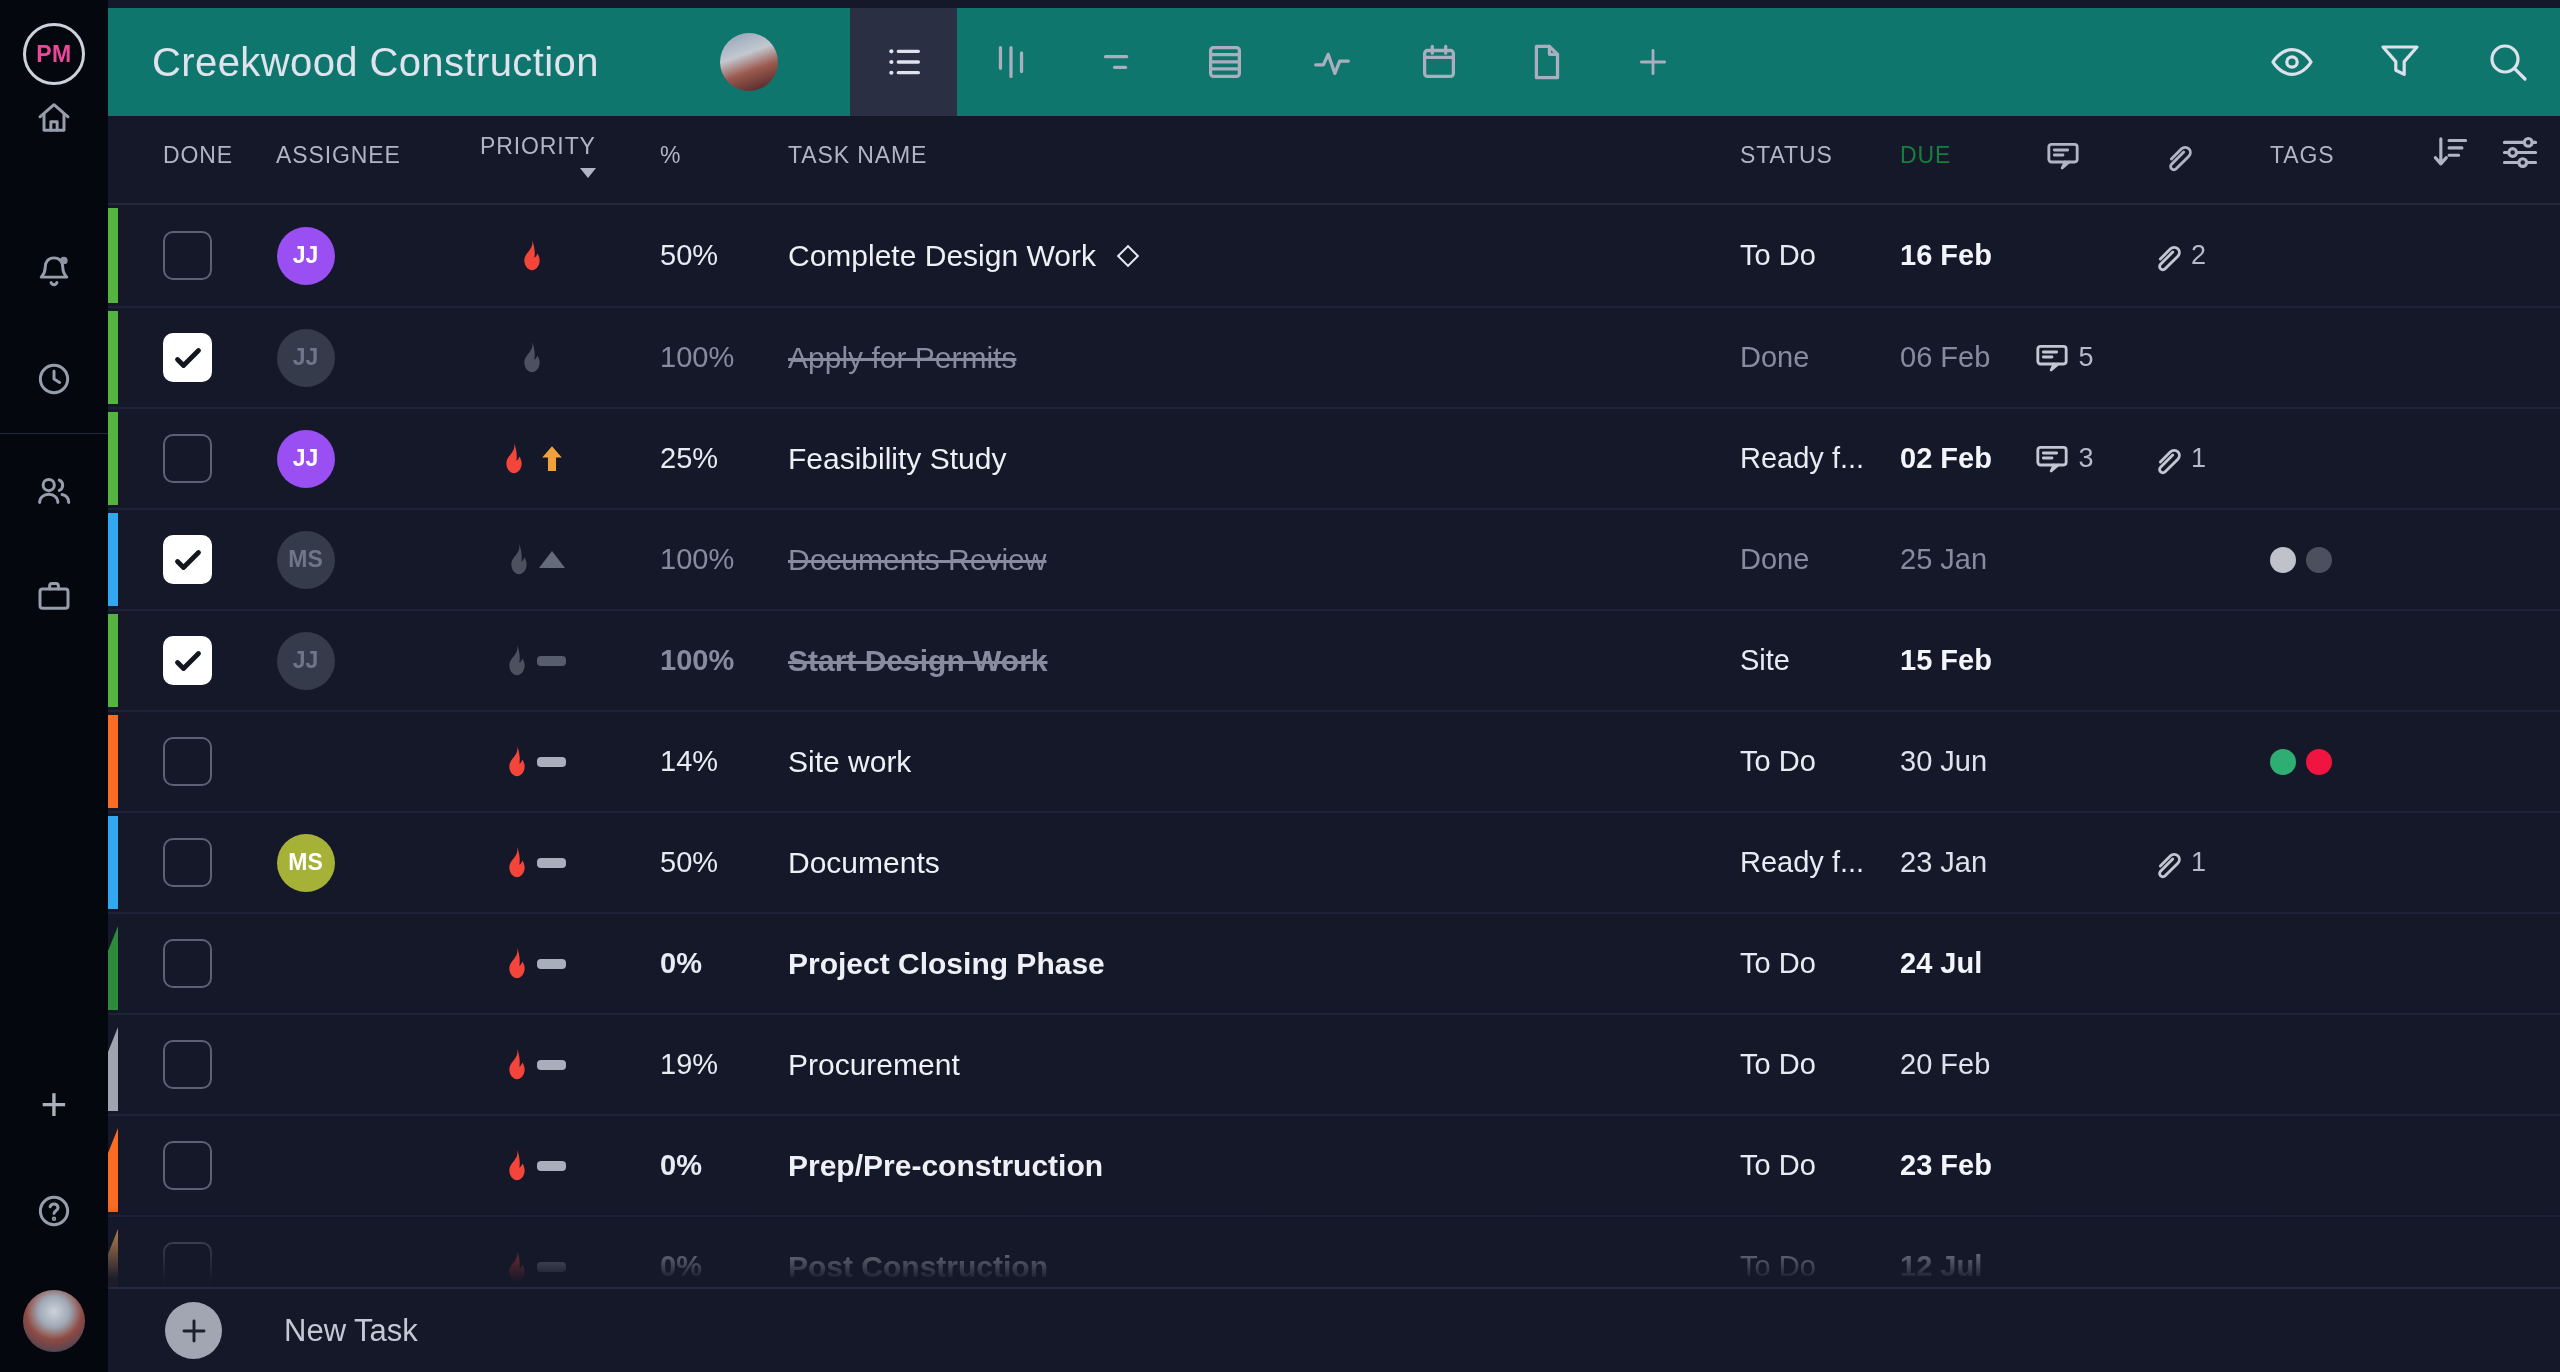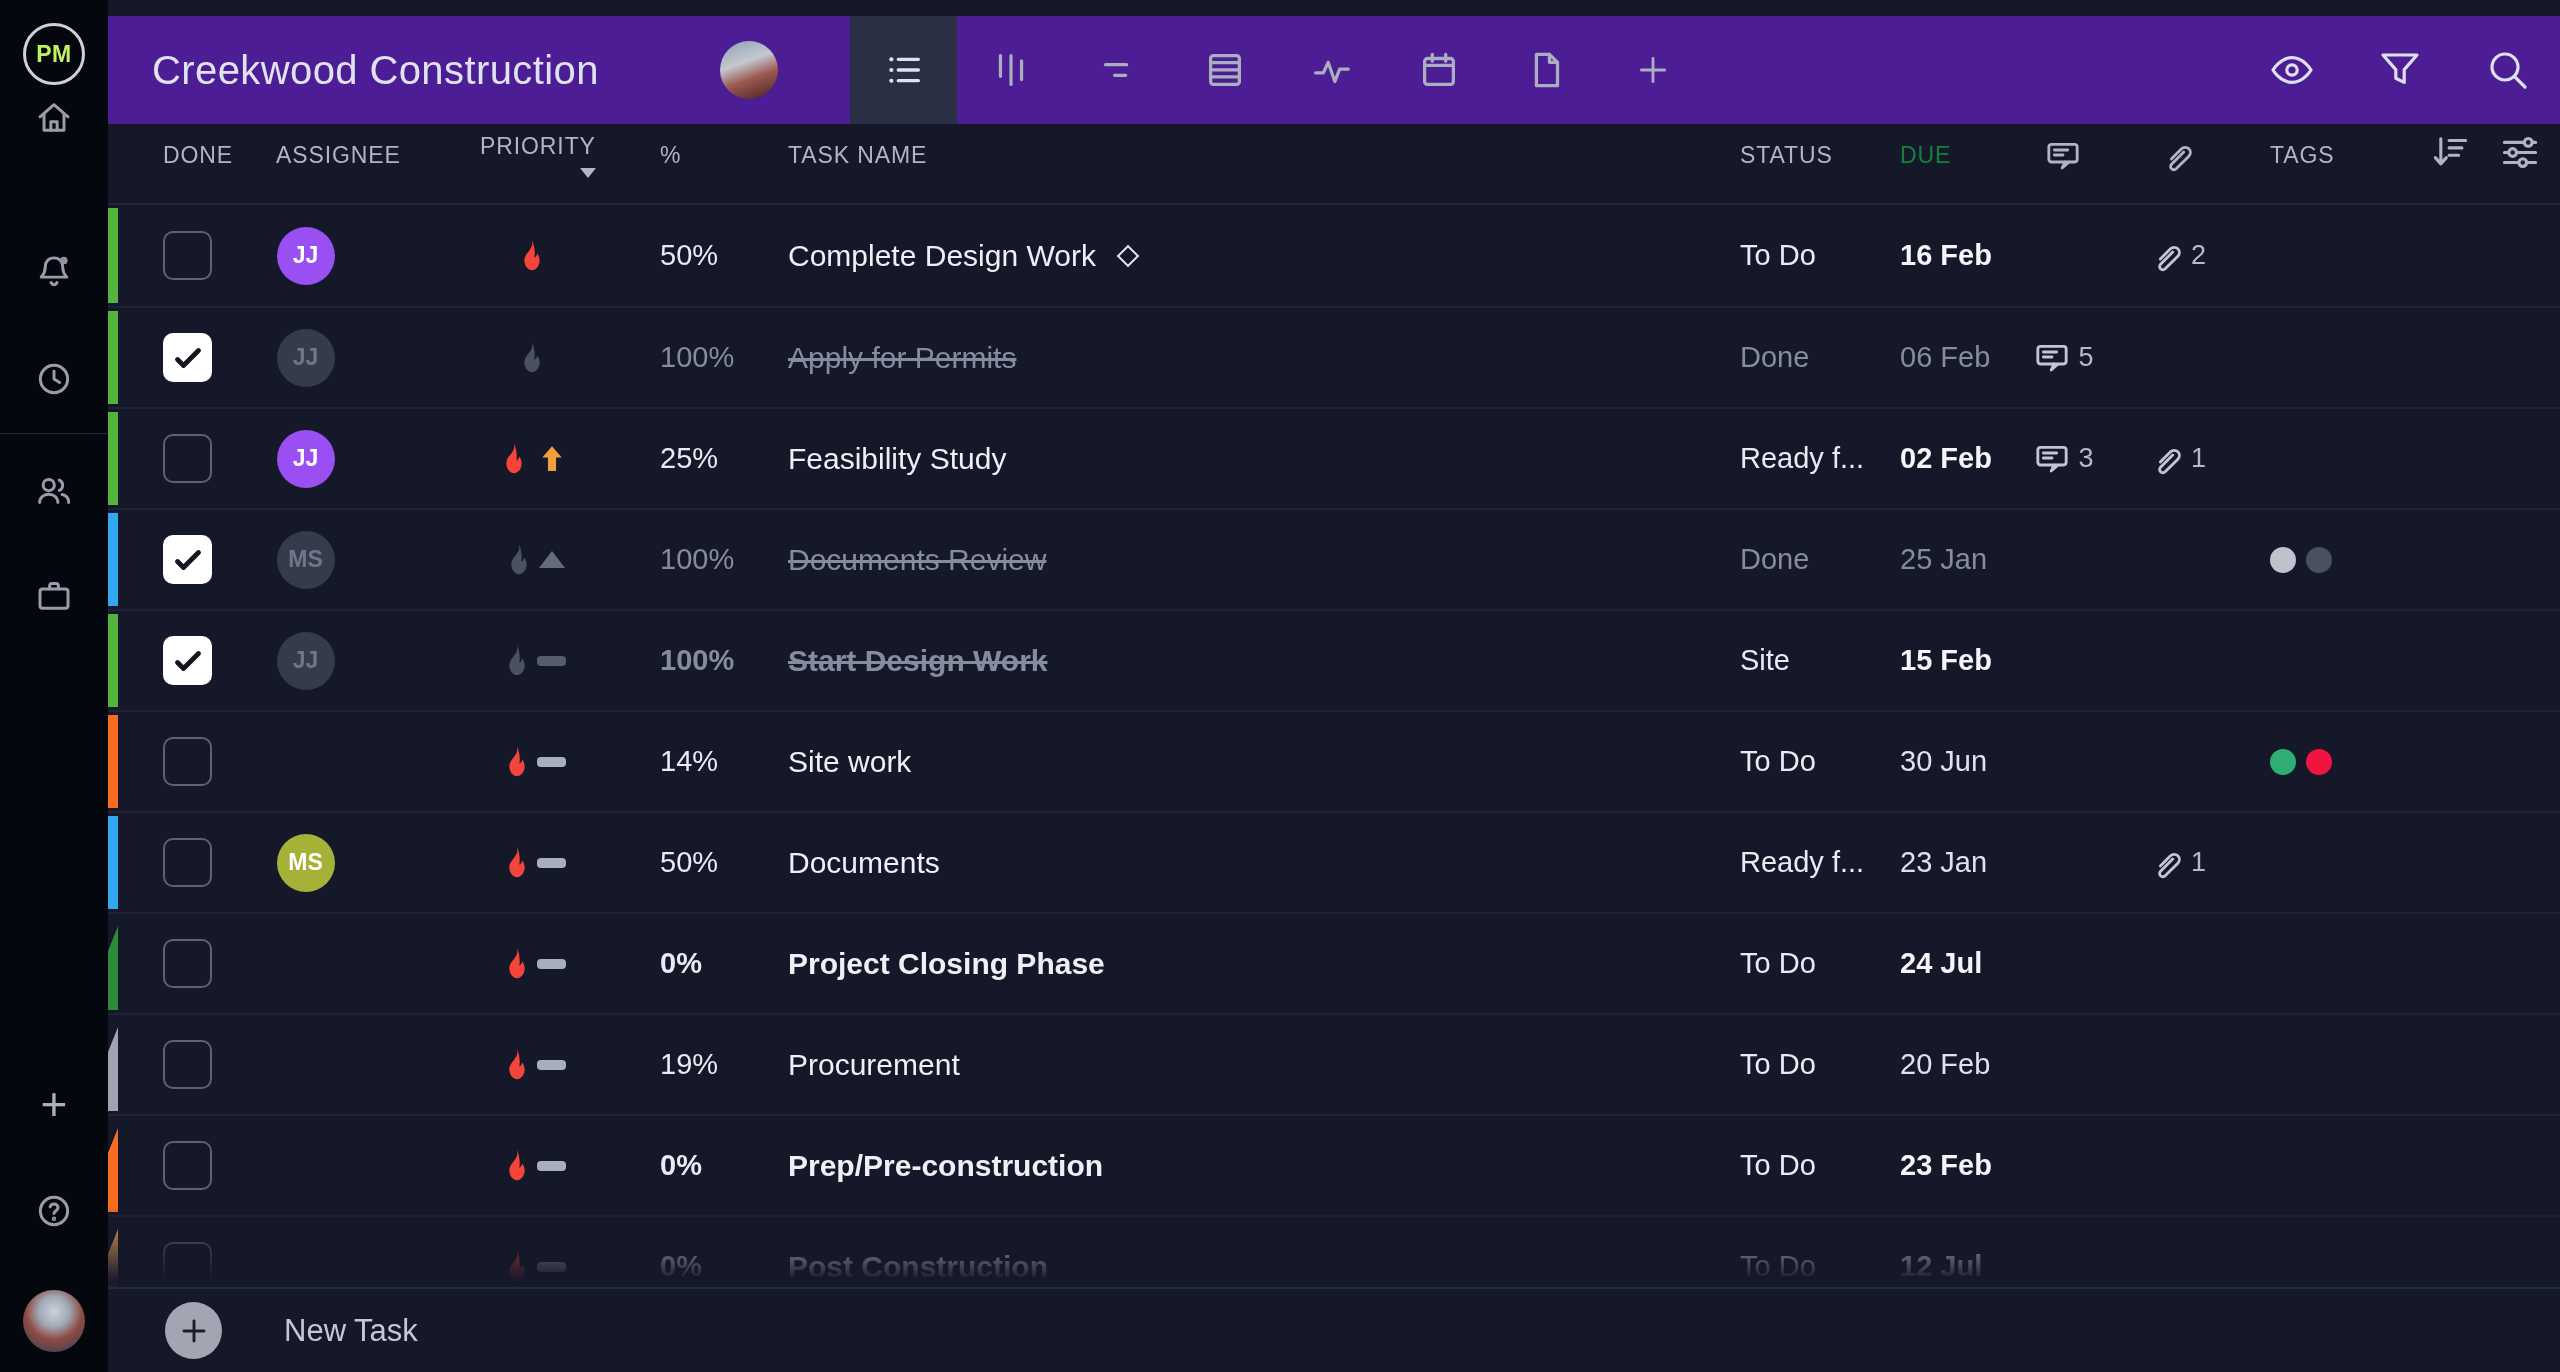--- a/index.html
+++ b/index.html
@@ -3,28 +3,28 @@
 <meta charset="utf-8">
 <style>
 *{box-sizing:border-box}
 html,body{margin:0;padding:0}
 body{width:2560px;height:1372px;background:#151829;font-family:"Liberation Sans",sans-serif;overflow:hidden;position:relative;-webkit-font-smoothing:antialiased}
 svg{display:block}
 .icon{fill:none;stroke:#979daa;stroke-width:1.7;stroke-linecap:round;stroke-linejoin:round}
 
 
 .sidebar{position:absolute;left:0;top:0;width:108px;height:1372px;background:#05070f;z-index:40}
-.logo{position:absolute;top:23px;left:23px;width:62px;height:62px;border:3px solid #ccd1dc;border-radius:50%;display:flex;align-items:center;justify-content:center;color:#bef264;font-weight:bold;font-size:23px;letter-spacing:.5px}
+.logo{position:absolute;top:23px;left:23px;width:62px;height:62px;border:3px solid #ccd1dc;border-radius:50%;display:flex;align-items:center;justify-content:center;color:#ec4899;font-weight:bold;font-size:23px;letter-spacing:.5px}
 .snav{position:absolute;left:30px;width:48px;height:48px;display:flex;align-items:center;justify-content:center}
 .sdivider{position:absolute;top:433px;left:0;width:108px;height:1px;background:#252a3b}
 .plus-glyph{font-size:46px;font-weight:300;color:#aab0bd;line-height:1}
 .user-avatar{position:absolute;left:23px;top:1290px;width:62px;height:62px;border-radius:50%;background:radial-gradient(circle at 50% 35%,#cdd2da 0%,#9fa9b6 30%,#8f4a42 55%,#3a4258 90%)}
 
 
-.topbar{position:absolute;left:108px;top:16px;right:0;height:108px;background:#4c1d95;z-index:30}
+.topbar{position:absolute;left:108px;top:8px;right:0;height:108px;background:#0f766e;z-index:30}
 .title{position:absolute;left:44px;top:50%;transform:translateY(-50%);font-size:40px;color:#e0e3ed;letter-spacing:.4px;white-space:nowrap}
 .pavatar{position:absolute;left:612px;top:25px;width:58px;height:58px;border-radius:50%;background:linear-gradient(160deg,#8fa0b6 0%,#c3c8d0 38%,#9c5a50 62%,#5f3130 88%)}
 .tabs{position:absolute;left:742px;top:0;height:108px;display:flex}
 .tab{width:107px;height:108px;display:flex;align-items:center;justify-content:center}
 .tab .icon{stroke:#a9afbe}
 .tab.selected{background:#2a2f43}
 .tab.selected .icon{stroke:#dfe3ed}
 .tb-right{position:absolute;right:28px;top:0;height:108px;display:flex;align-items:center;gap:60px}
 .tb-right .icon{stroke:#dde1ec;stroke-width:1.6}
 

